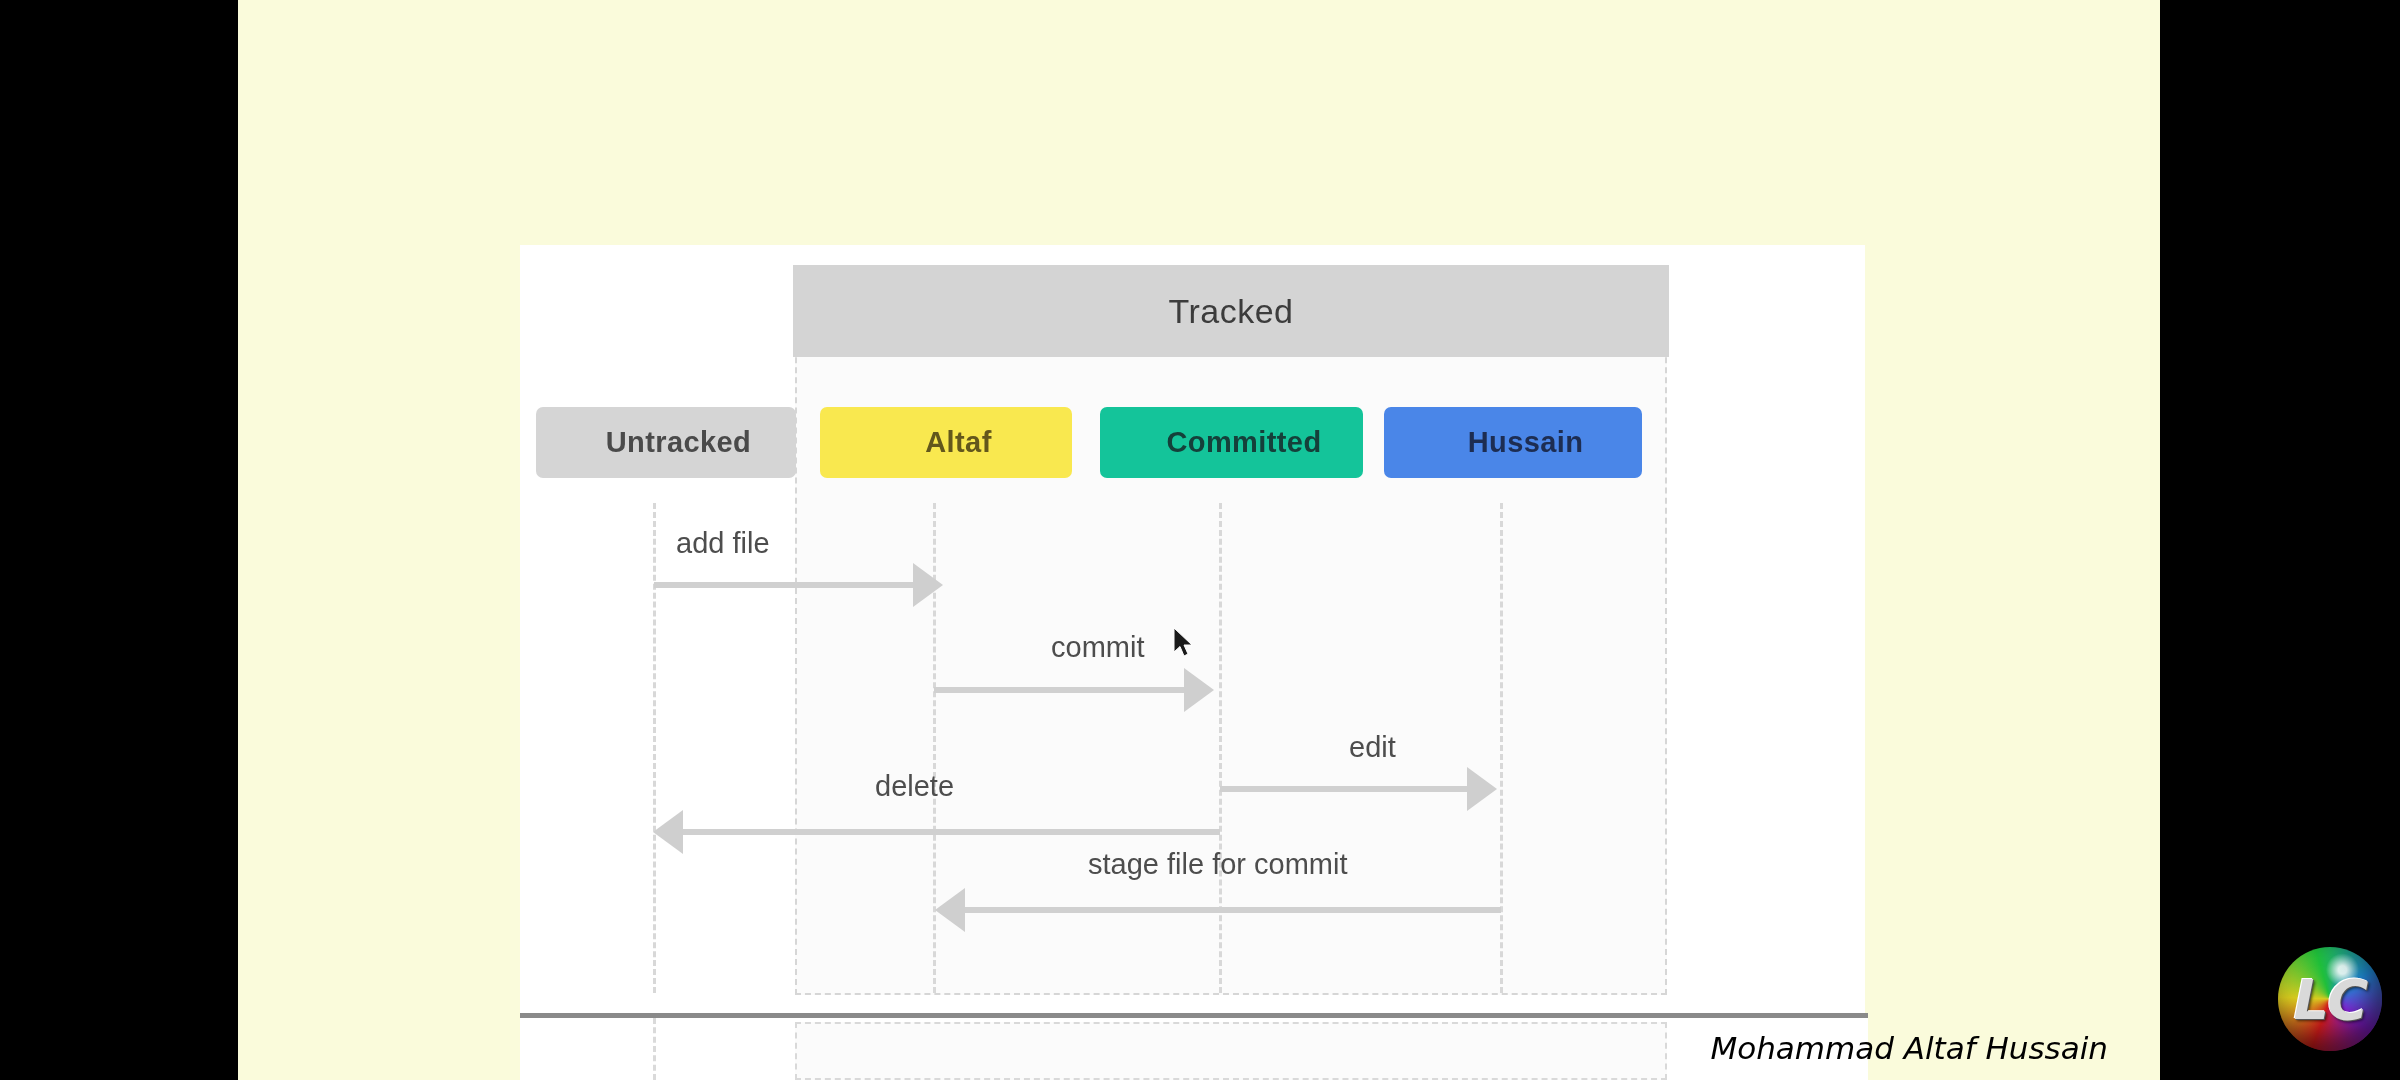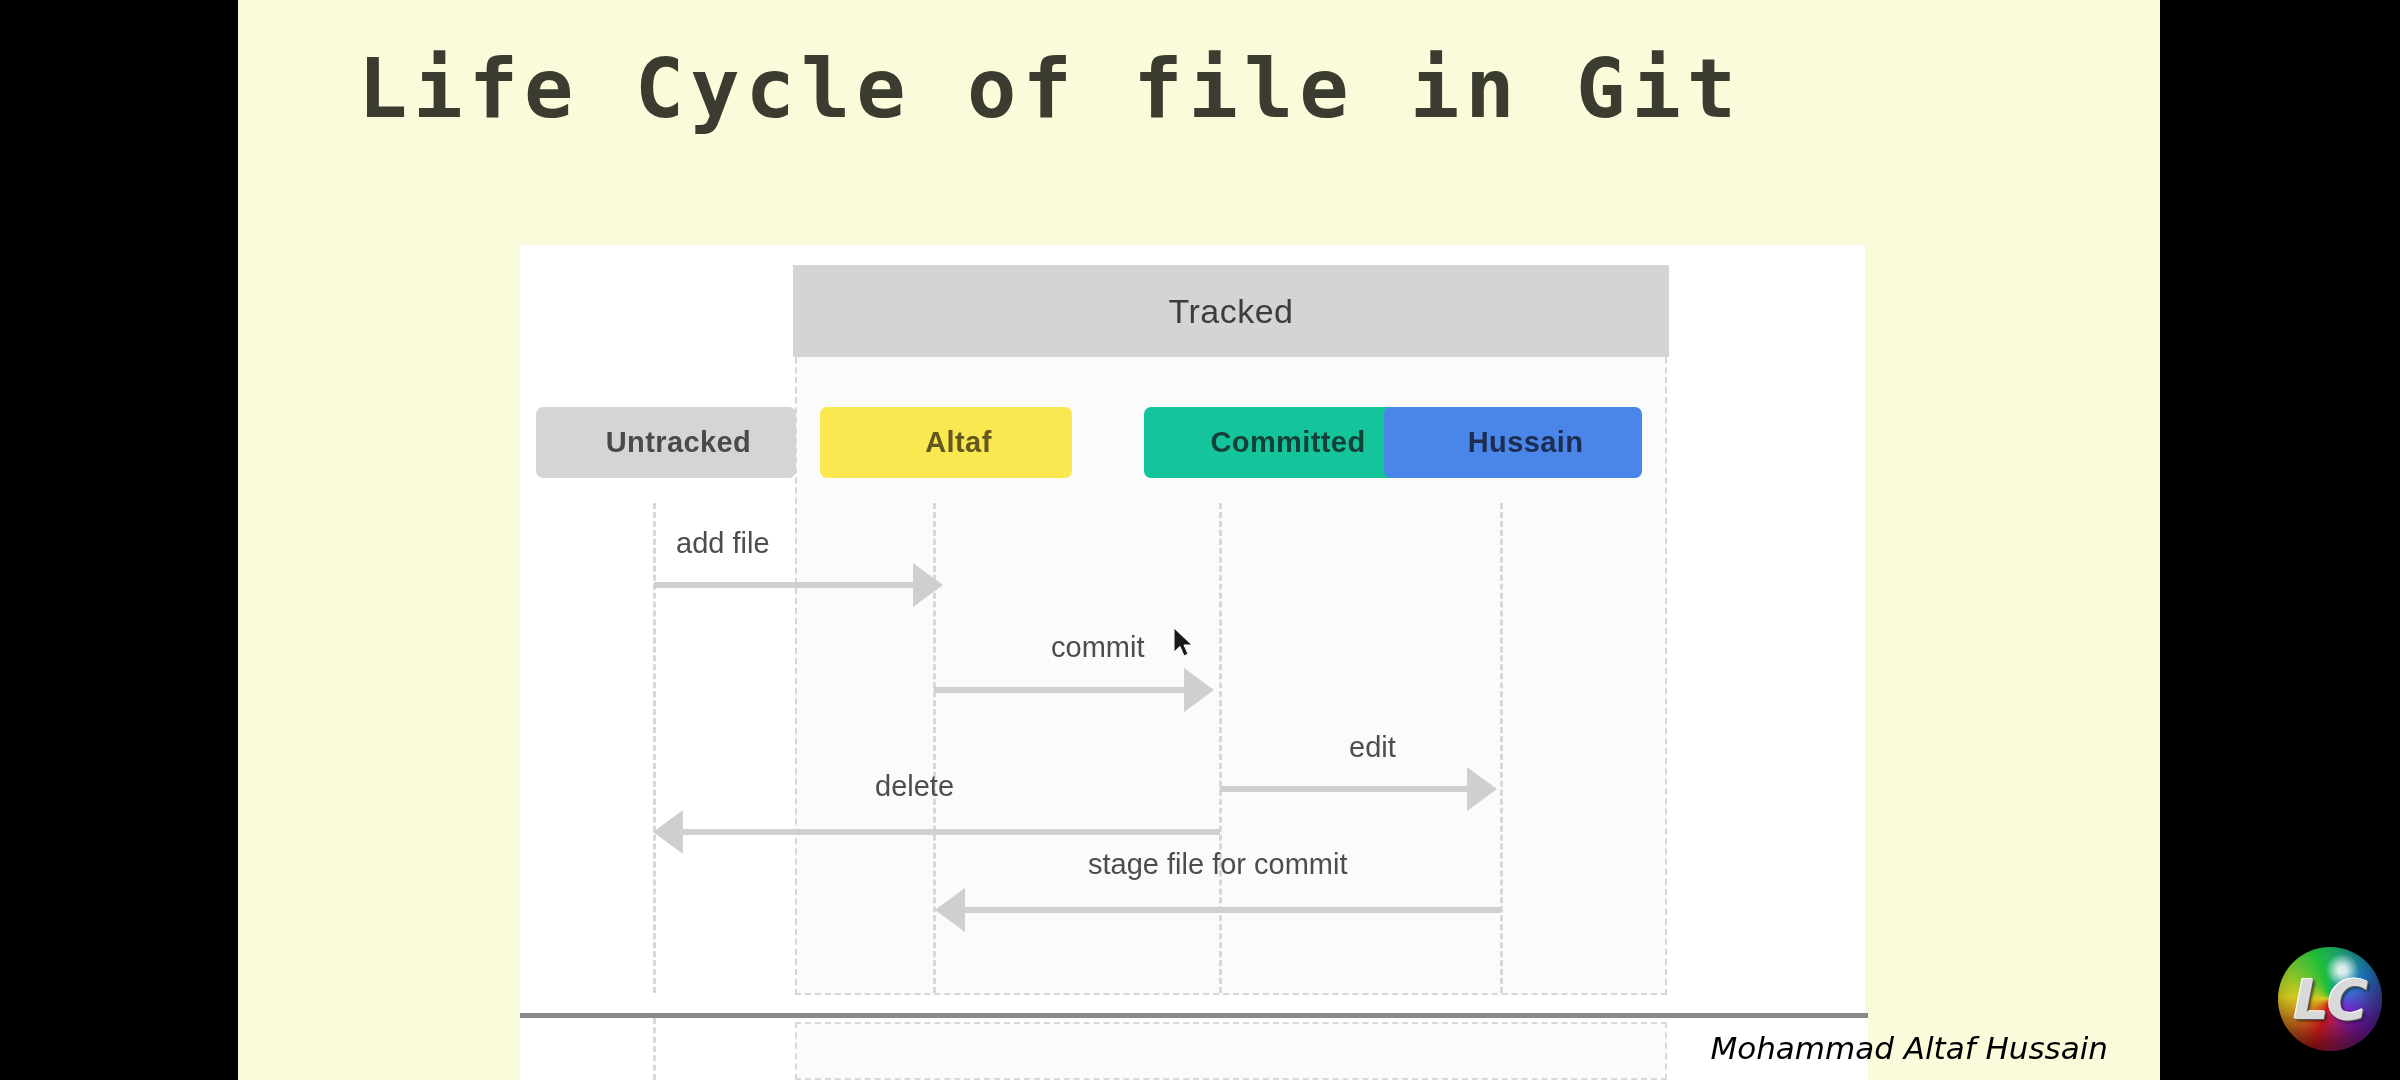--- a/index.html
+++ b/index.html
@@ -32,21 +32,21 @@
   #tracked-header{position:absolute;left:273px;top:20px;width:876px;height:92px;
                   background:#d4d4d4;display:flex;align-items:center;justify-content:center;}
   #tracked-header span{font-size:34px;color:#3c3c3c;font-weight:500;letter-spacing:.5px;}
 
   
   .status-box{position:absolute;top:162px;height:71px;border-radius:7px;
               display:flex;align-items:center;justify-content:center;
               font-size:29px;font-weight:600;letter-spacing:.4px;padding-left:25px;}
   .sb-untracked{left:16px;width:235px;background:#d5d5d5;color:#4a4a4a;}
   .sb-staged{left:300px;width:227px;background:#f9e84f;color:#63571c;}
-  .sb-committed{left:580px;width:238px;background:#14c49a;color:#15403a;margin-left:44px;}
+  .sb-committed{left:580px;width:238px;background:#14c49a;color:#15403a;}
   .sb-modified{left:864px;width:233px;background:#4a86e8;color:#1d2d52;}
 
   
   .lifeline{position:absolute;top:258px;width:0;height:490px;
             border-left:3px dashed #d8d8d8;}
 
   
   .arrow-label{position:absolute;font-size:29px;color:#4d4d4d;white-space:nowrap;}
   .arrow-line{position:absolute;height:6px;background:#d0d0d0;}
   .arrow-head{position:absolute;width:0;height:0;
@@ -86,21 +86,20 @@
              text-shadow:1px 1px 0 #555,-1px -1px 0 #fff,2px 2px 3px rgba(0,0,0,.6);}
 </style>
 </head>
 <body>
 
 <div class="letterbox left"></div>
 <div class="letterbox right"></div>
 
 <div id="slide">
 
-  <div id="title">Life Cycle of file in Git</div>
 
   <div id="card">
     <div id="card-inner">
 
       <div id="tracked-region"></div>
       <div id="tracked-header">
         <span>Tracked</span>
       </div>
 
       <div class="status-box sb-untracked">

